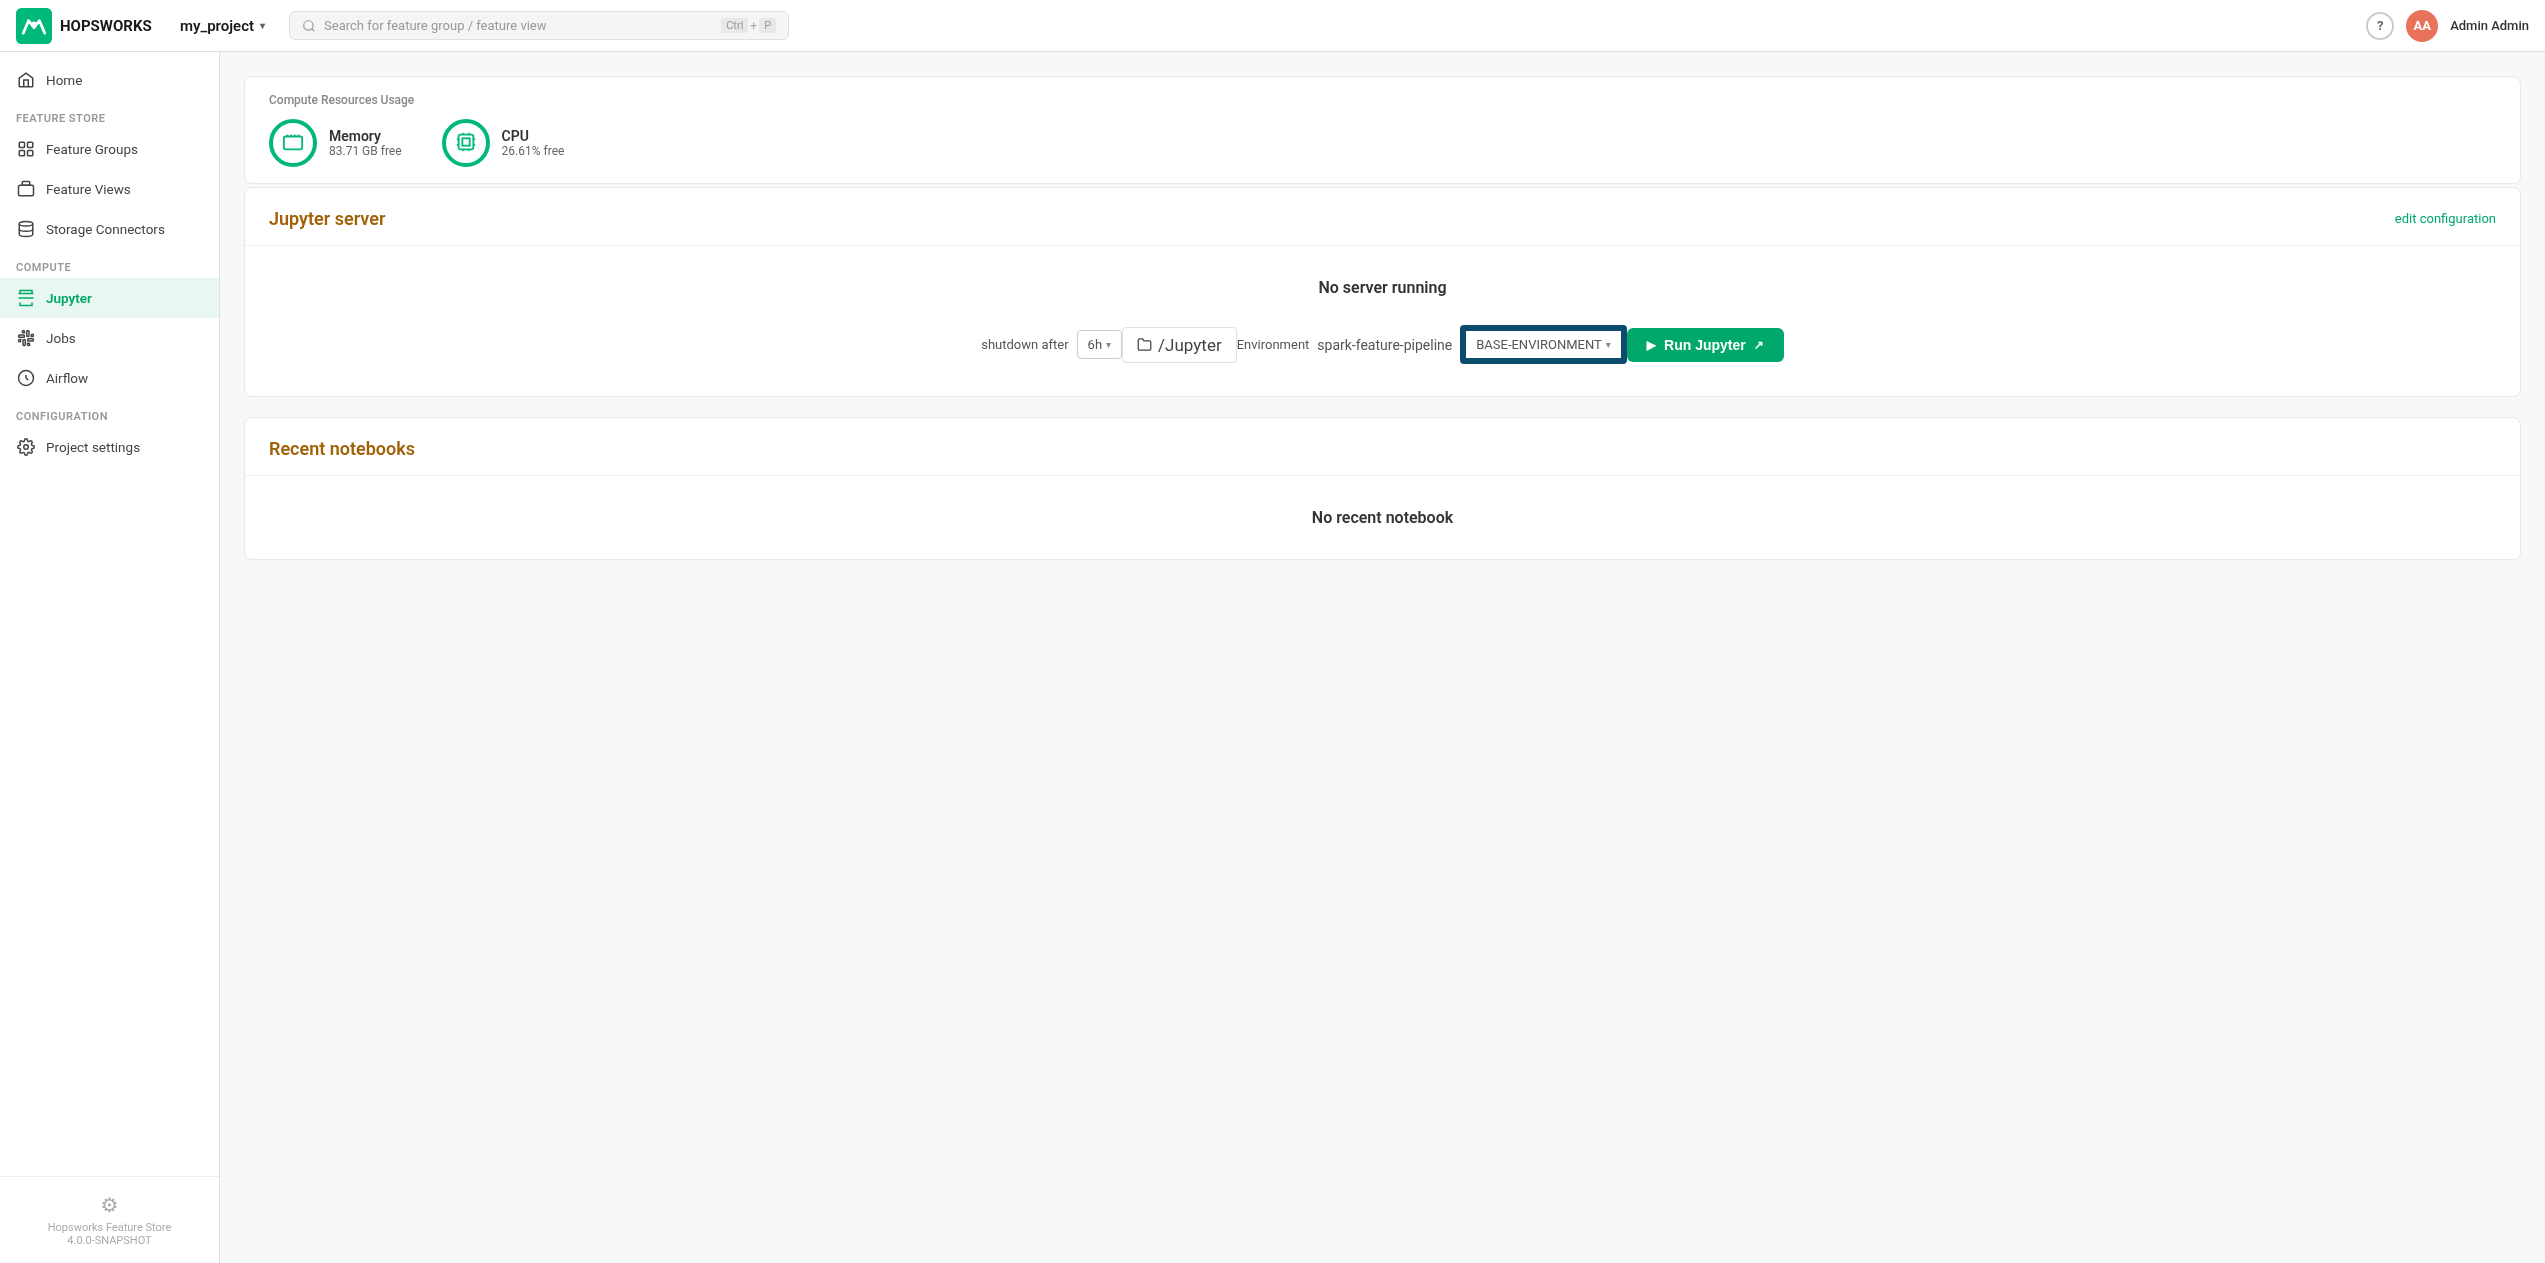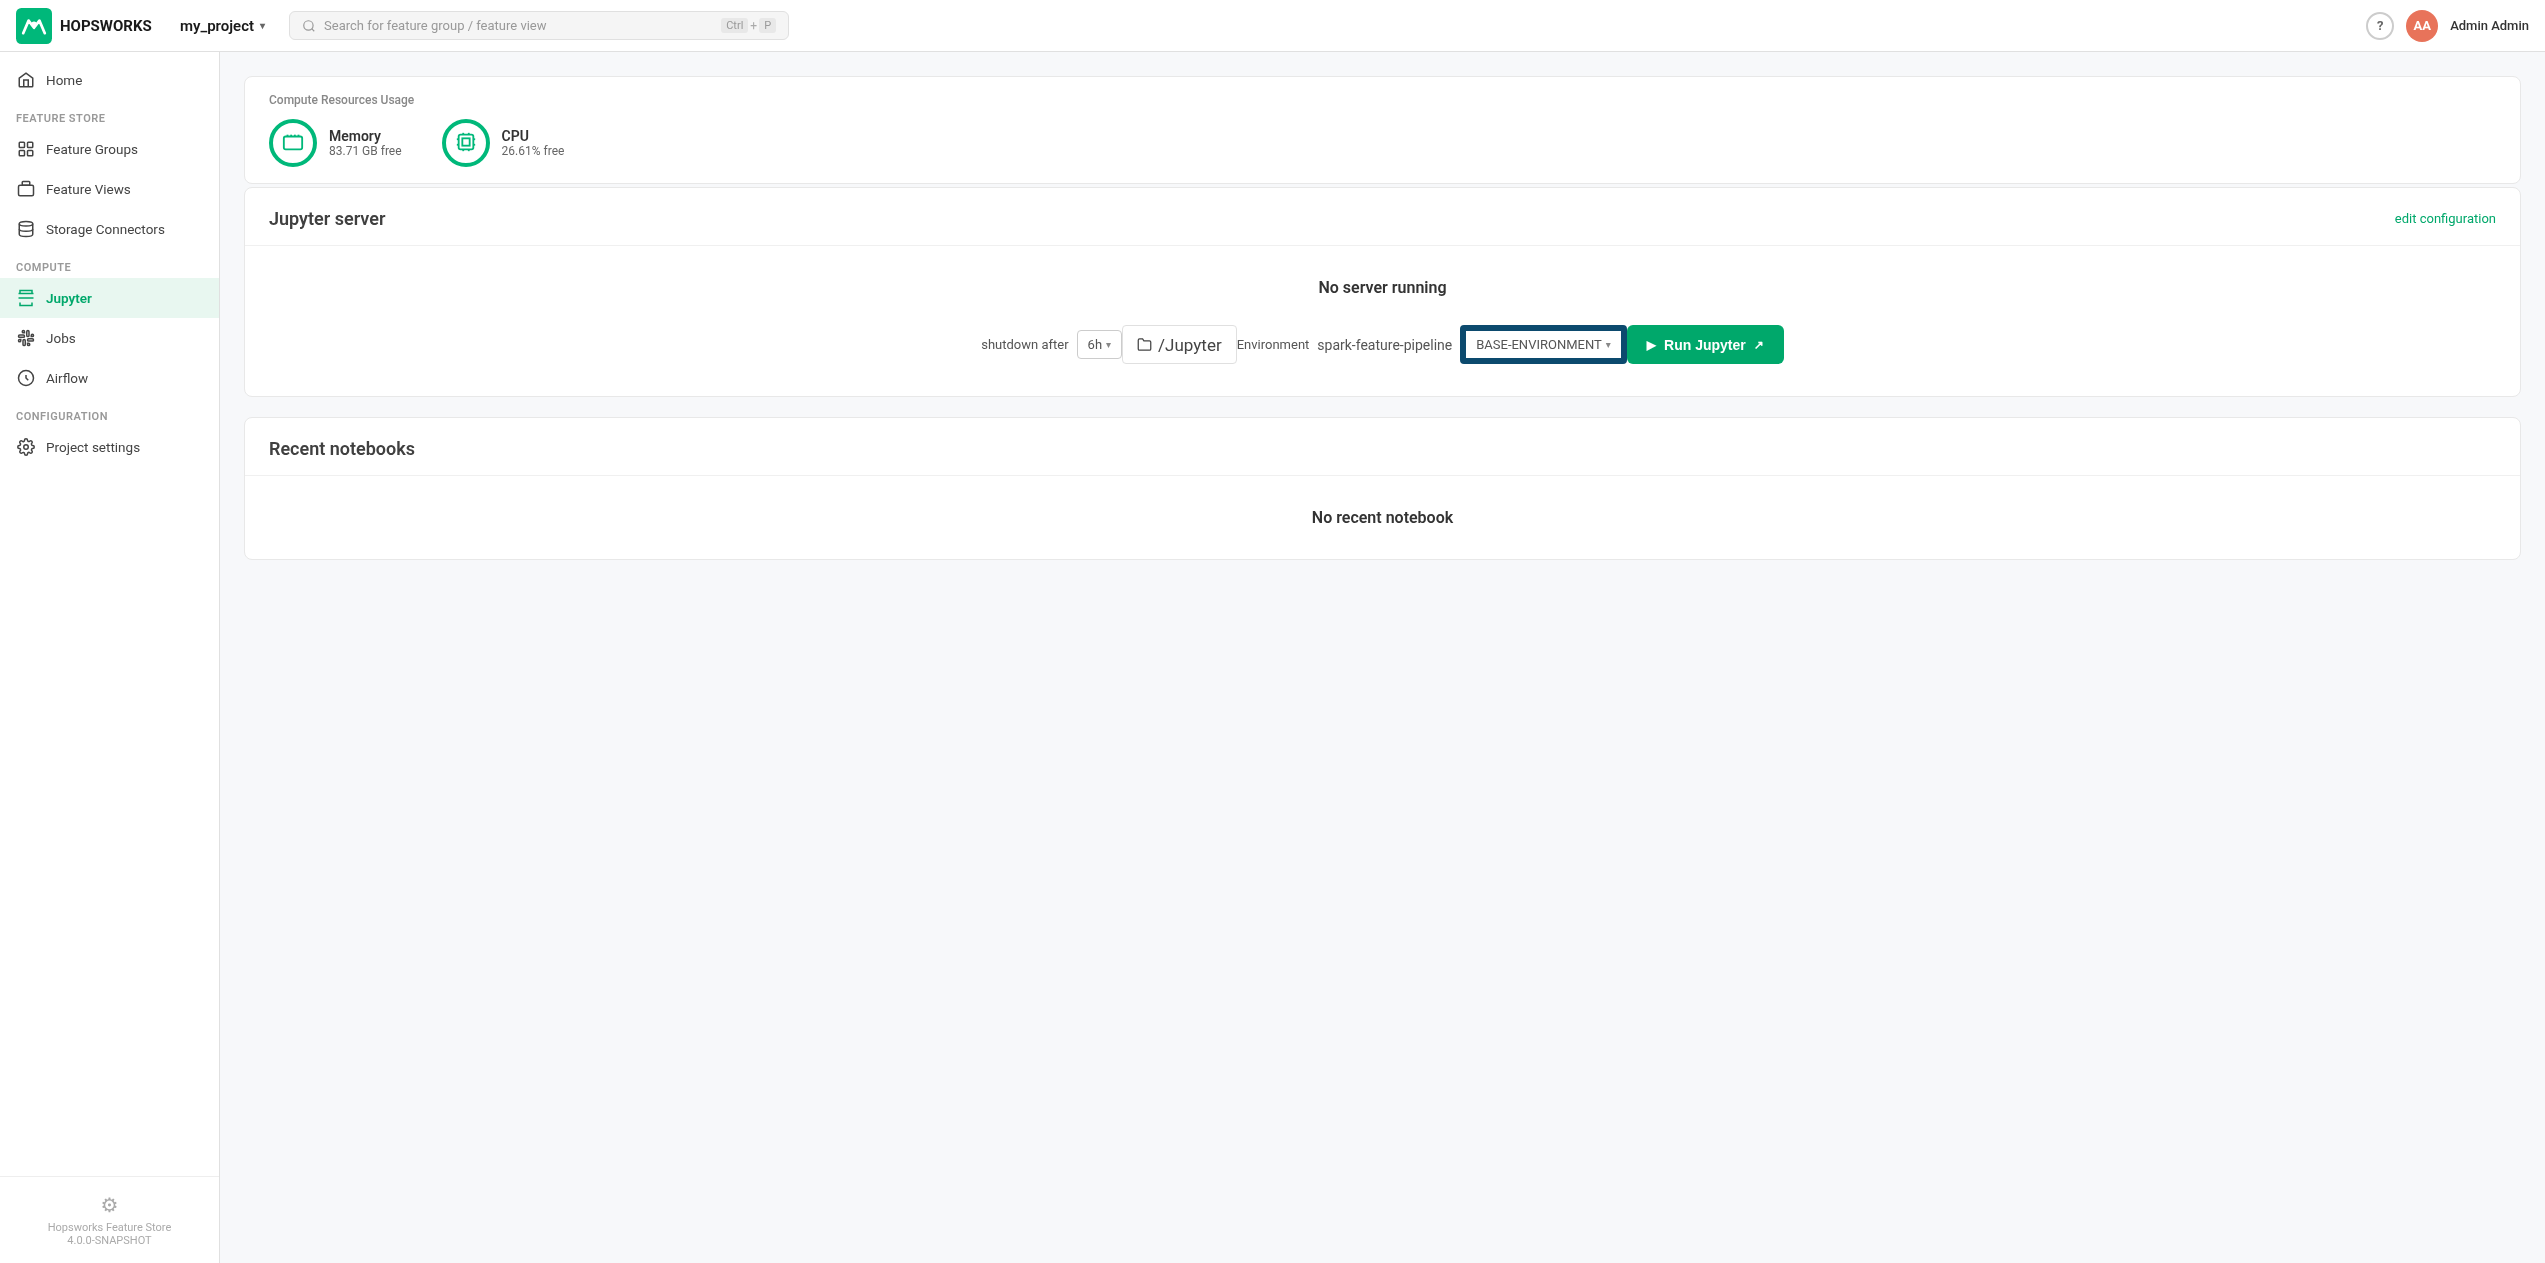--- a/index.html
+++ b/index.html
@@ -40,26 +40,26 @@
     .compute-title { font-size: 12px; color: #888; margin-bottom: 12px; font-weight: 500; }
     .compute-items { display: flex; gap: 40px; }
     .compute-item { display: flex; align-items: center; gap: 12px; }
     .compute-ring { width: 48px; height: 48px; border-radius: 50%; border: 4px solid #e0e0e0; display: flex; align-items: center; justify-content: center; position: relative; }
     .compute-ring.memory { border-color: #00b87a; }
     .compute-ring.cpu { border-color: #00b87a; }
 
     
     .section-card { background: #fff; border-radius: 8px; border: 1px solid #e8e8e8; margin-bottom: 20px; overflow: hidden; }
     .section-header { display: flex; align-items: center; justify-content: space-between; padding: 20px 24px 16px; border-bottom: 1px solid #f0f0f0; }
-    .section-title { font-size: 18px; font-weight: 600; color: #404040; }
+    .section-title { font-size: 18px; font-weight: 600; color: #a16207; }
     .edit-config-link { color: #00a86b; font-size: 13px; cursor: pointer; text-decoration: none; }
 
     .server-content { padding: 32px 24px; }
     .no-server-msg { text-align: center; font-size: 16px; font-weight: 600; color: #333; margin-bottom: 28px; }
-    .server-controls { display: flex; justify-content: center; flex-wrap: wrap; }
+    .server-controls { display: flex; align-items: center; justify-content: center; flex-wrap: wrap; }
 
     .shutdown-control { display: flex; align-items: center; gap: 8px; color: #555; font-size: 13px; }
     .dropdown-select { display: flex; align-items: center; gap: 4px; border: 1px solid #ccc; border-radius: 4px; padding: 6px 10px; cursor: pointer; background: #fff; font-size: 13px; }
     .dropdown-arrow { color: #888; font-size: 10px; }
 
     .folder-btn { display: flex; align-items: center; gap: 6px; border: 1px solid #e0e0e0; border-radius: 4px; padding: 7px 14px; cursor: pointer; background: #fff; font-size: 17px; color: #444; }
 
     .env-control { display: flex; align-items: center; gap: 8px; color: #555; font-size: 13px; }
     .env-dropdown { display: flex; align-items: center; gap: 4px; border: 6px solid #0c4a6e; border-radius: 4px; padding: 6px 10px; cursor: pointer; background: #fff; font-size: 13px; }
 

